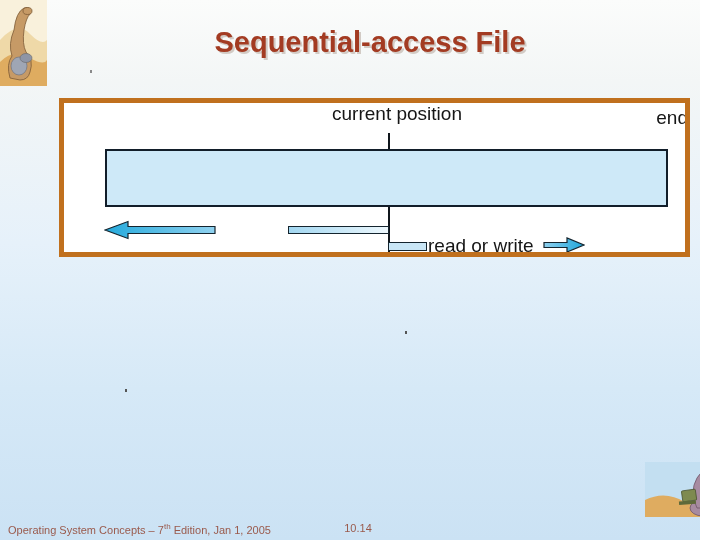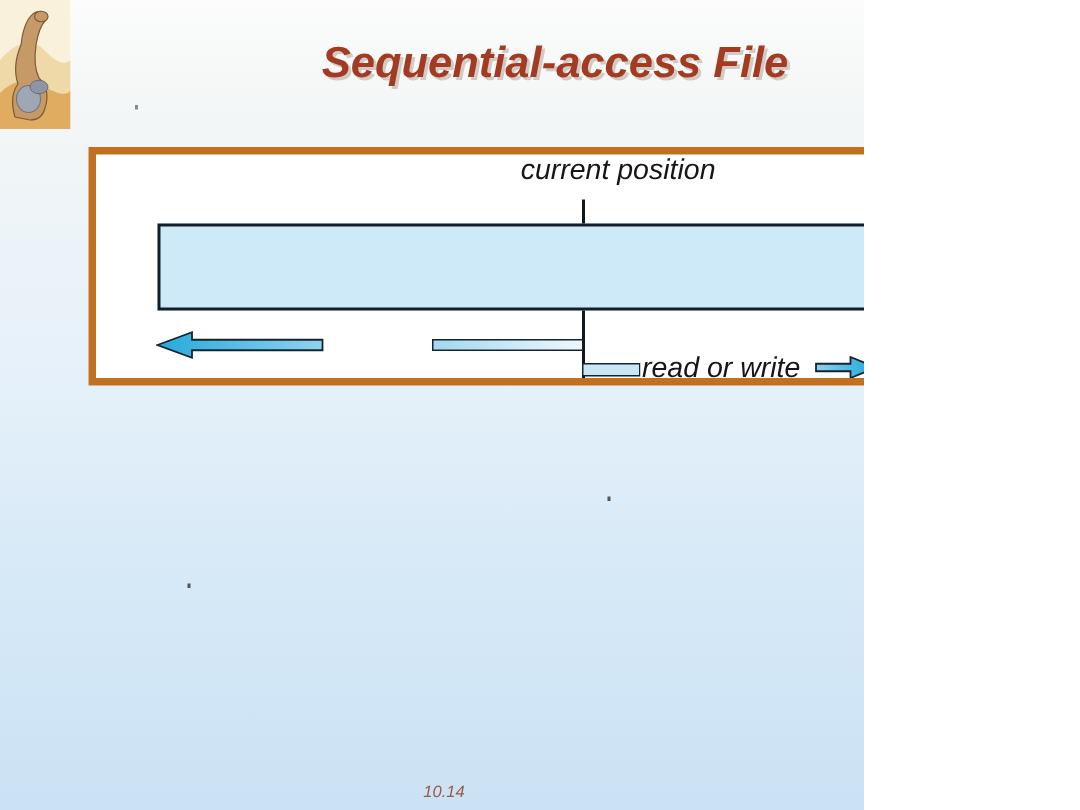--- a/index.html
+++ b/index.html
@@ -1,39 +1,38 @@
 <!DOCTYPE html>
 <html><head>
 <meta charset="utf-8">
 <style>
   html,body{margin:0;padding:0;}
   .slide{
-    position:relative;width:576px;height:540px;overflow:hidden;
+    position:relative;width:700px;height:540px;overflow:hidden;
     font-family:"Liberation Sans",sans-serif;
     background:linear-gradient(180deg,#FBFCFB 0%,#F3F6F6 15%,#E6F1FA 45%,#D6E9F7 72%,#CBE2F4 100%);
-    font-style:italic;
   }
   .logo-top{position:absolute;left:0;top:0;width:47px;height:86px;}
   .logo-bottom{position:absolute;left:645px;top:462px;width:75px;height:55px;}
   .title{
     position:absolute;left:50px;top:26px;width:640px;text-align:center;
     font-size:29px;font-weight:bold;color:#A33B22;letter-spacing:0px;
     text-shadow:2px 2px 0 #D2CBC5;
   }
   .dot{position:absolute;background:#555;width:2px;height:3px;}
   .dot-a{left:90px;top:70px;background:#8a8a8a;}
   .dot-b{left:405px;top:331px;}
   .dot-c{left:125px;top:389px;}
   .diagram{
     position:absolute;left:59px;top:98px;width:631px;height:159px;
     background:#FFFFFF;border:5px solid #C0701E;box-sizing:border-box;
     overflow:hidden;
   }
   .dlabel{position:absolute;color:#161616;font-size:19px;line-height:22px;white-space:nowrap;}
-  .lbl-current{left:253px;top:0px;width:160px;text-align:right;}
+  .lbl-current{left:253px;top:0px;width:160px;text-align:center;}
   .lbl-beginning{left:-1px;top:9px;}
   .lbl-end{right:-3px;top:4px;}
   .lbl-rewind{left:151px;top:116px;width:72px;text-align:center;}
   .lbl-readwrite{left:364px;top:132px;width:116px;text-align:left;}
   .vline{position:absolute;left:324px;top:30px;width:2px;height:121px;background:#10161c;}
   .file-band{
     position:absolute;left:41px;top:46px;width:563px;height:58px;
     background:#CEE9F8;border:2px solid #121E2A;box-sizing:border-box;
   }
   .arrow-svg{position:absolute;}
@@ -117,15 +116,16 @@
 
   <svg class="logo-bottom" viewBox="0 0 75 55">
     <rect width="75" height="55" fill="#C3DFF1"></rect>
     <path d="M0,38 Q20,28 40,40 Q60,50 75,36 L75,55 L0,55 Z" fill="#DFAC60"></path>
     <ellipse cx="58" cy="46" rx="13" ry="8" fill="#A78BA0" stroke="#6E5668" stroke-width="0.8"></ellipse>
     <path d="M52,46 Q44,30 52,16 Q58,6 66,10 Q72,14 66,20 Q58,24 58,34 Q58,42 62,46 Z" fill="#A78BA0" stroke="#6E5668" stroke-width="0.8"></path>
     <rect x="37" y="28" width="14" height="11" rx="1" fill="#7E8A50" stroke="#4A5430" stroke-width="0.8" transform="rotate(-8 44 33)"></rect>
     <rect x="34" y="39" width="17" height="3.5" fill="#5E6A3A" transform="rotate(-4 42 41)"></rect>
   </svg>
 
+  <div class="footer-left"><span>Operating System Concepts – 7</span><sup>th</sup><span> Edition, Jan 1, 2005</span></div>
   <div class="footer-center">10.14</div>
 
 </div>
 
 </body></html>

